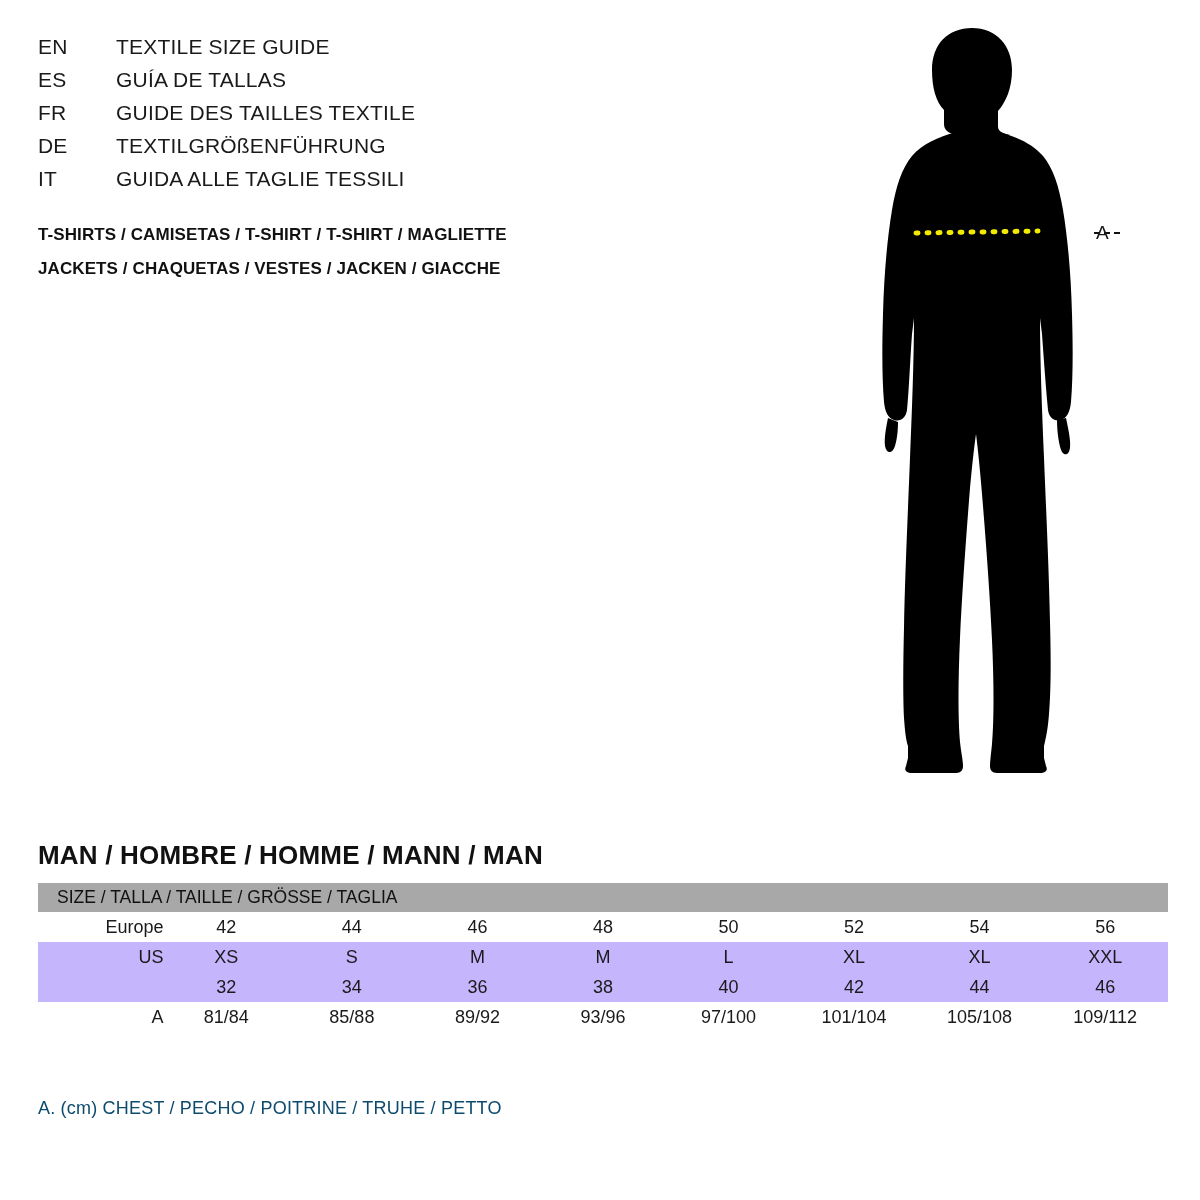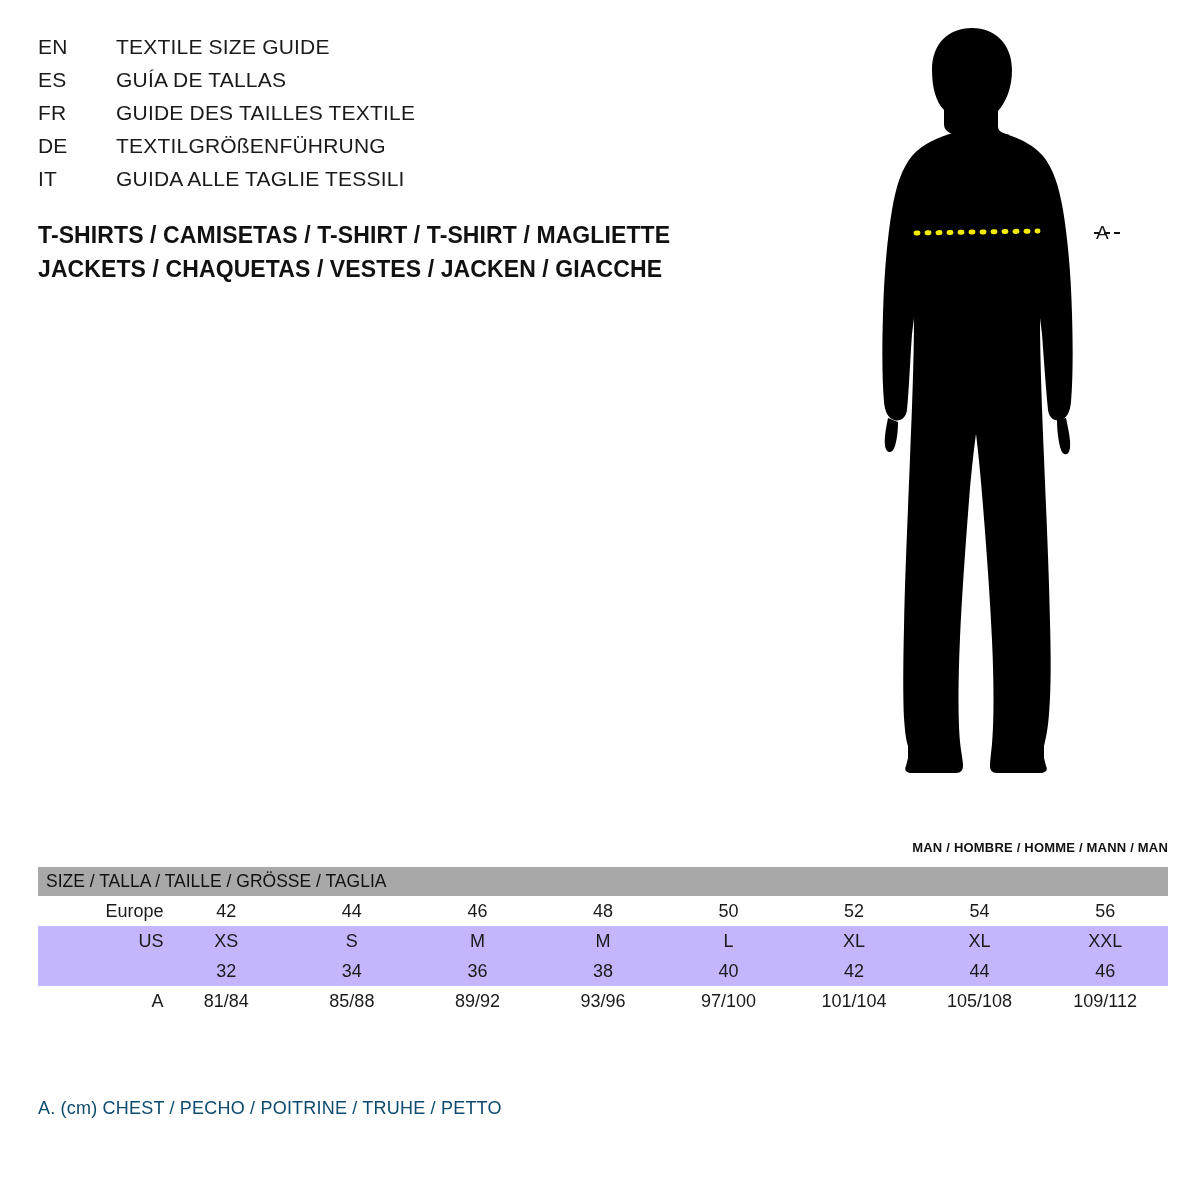--- a/index.html
+++ b/index.html
@@ -42,21 +42,21 @@
     color: #1a1a1a;
   }
 
   .category-block {
     position: absolute;
     left: 38px;
     top: 218px;
     width: 760px;
   }
   .category-line {
-    font-size: 23px;
+    font-size: 17px;
     font-weight: bold;
     letter-spacing: 0.1px;
     line-height: 34px;
     color: #111;
     white-space: nowrap;
   }
 
   
   .figure-wrap {
     position: absolute;
@@ -85,26 +85,25 @@
   }
 
   
   .table-section {
     position: absolute;
     left: 38px;
     top: 840px;
     width: 1130px;
   }
   .group-title {
-    font-size: 13px;
+    font-size: 26px;
     font-weight: bold;
     letter-spacing: 0.2px;
     margin-bottom: 12px;
     color: #111;
-    text-align: right;
   }
   table.size-table {
     border-collapse: collapse;
     width: 1130px;
     table-layout: fixed;
   }
   table.size-table td {
     font-size: 18px;
     color: #1a1a1a;
     height: 30px;
@@ -114,21 +113,21 @@
   }
   table.size-table td.rowlabel {
     text-align: right;
     padding-left: 8px;
     width: 170px;
   }
   tr.head-row td {
     background: #a8a8a8;
     font-size: 17.5px;
     text-align: left;
-    padding-left: 8px;
+    padding-left: 19px;
     height: 29px;
     color: #111;
   }
   tr.shade td { background: #c4b5fd; }
   tr.plain td { background: #ffffff; }
 
   .footnote {
     position: absolute;
     left: 38px;
     top: 1098px;

